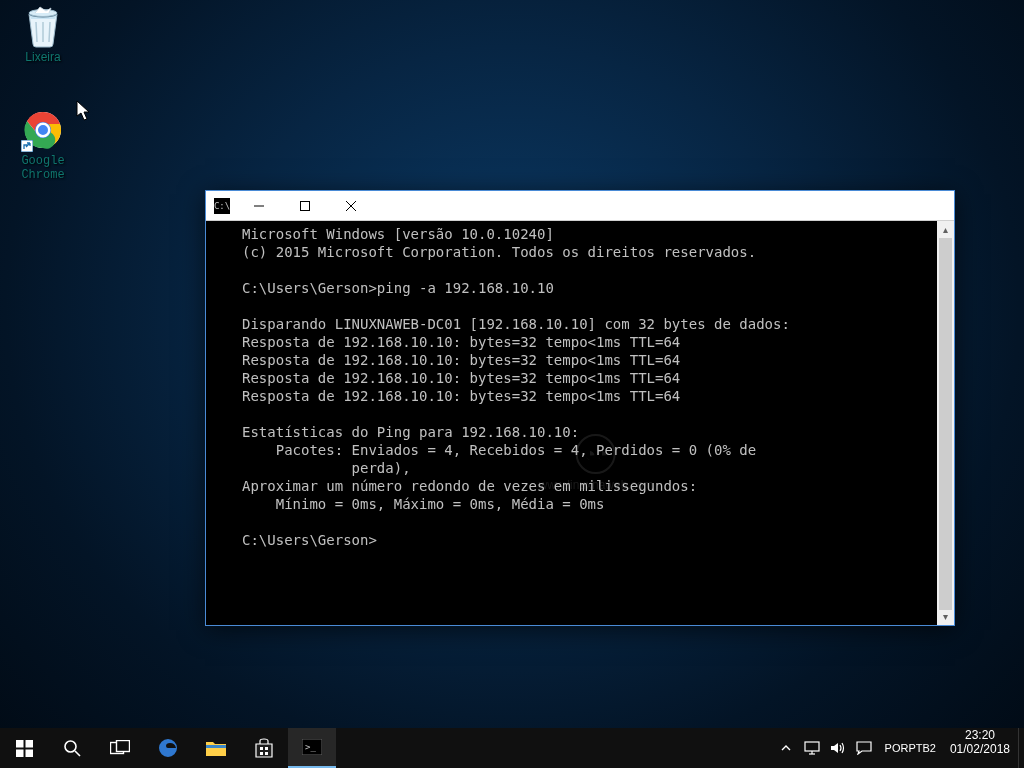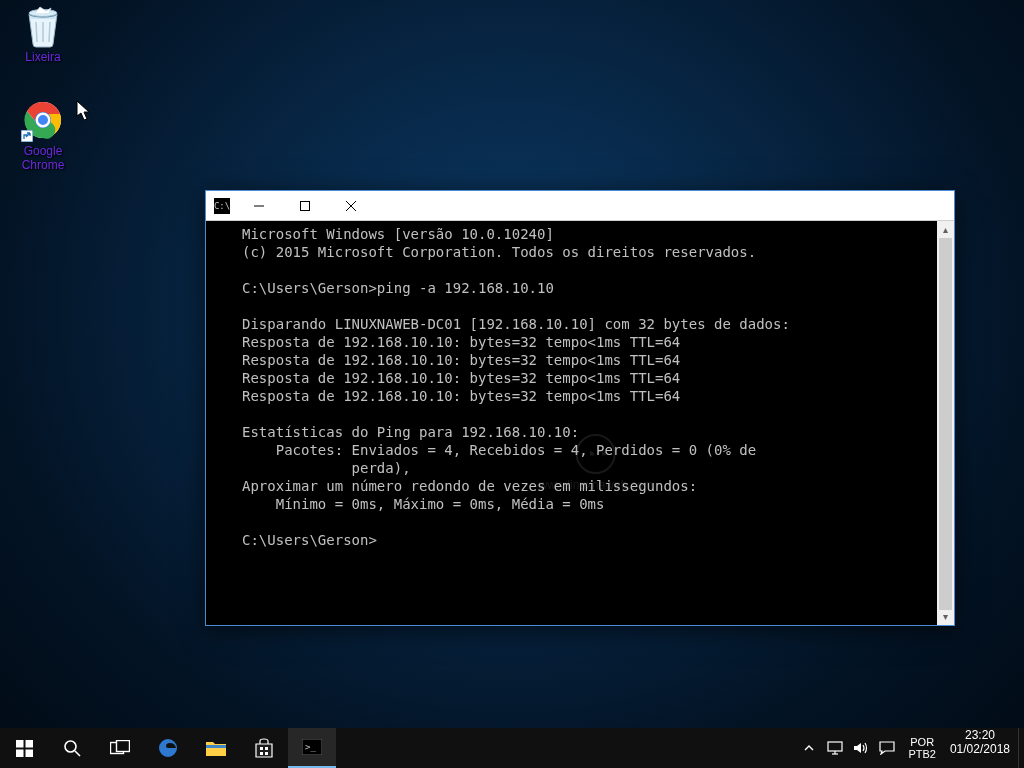--- a/index.html
+++ b/index.html
@@ -14,26 +14,26 @@
     position: absolute;
     width: 74px;
     text-align: center;
     cursor: default;
   }
   .desktop-icon .icon-box {
     width: 44px; height: 44px; margin: 0 auto 2px auto; display:flex; align-items:center; justify-content:center;
   }
   .desktop-icon .label {
     font-size: 12px;
-    color: #6d28d9;
+    color: #0f766e;
     text-shadow: 1px 1px 2px #000;
     line-height: 14px;
   }
   .recycle-bin { left: 6px; top: 4px; }
-  .chrome-icon { left: 6px; top: 98px; }
+  .chrome-icon { left: 6px; top: 108px; font-family: Liberation Mono, monospace; }
   
   .cursor-pointer {
     position: absolute; left: 76px; top: 100px; width: 16px; height: 22px;
   }
   
   .cmd-window {
     position: absolute;
     left: 205px; top: 190px;
     width: 750px; height: 436px;
     background: #000;
@@ -126,21 +126,21 @@
   }
   .tb-btn.active { background:#272727; border-bottom:2px solid #76b9ed; }
   .tb-spacer { flex:1; }
   .tray {
     display:flex; align-items:center; gap:4px; padding: 0 4px;
   }
   .tray-icon {
     width:22px; height:40px; display:flex; align-items:center; justify-content:center; font-size:14px;
   }
   .lang {
-    display:flex; flex-direction:column; align-items:center; justify-content:center;
+    display:flex; align-items:center; justify-content:space-between;
     font-size:11px; line-height:12px; padding:0 6px;
   }
   .clock {
     display:flex; flex-direction:column; align-items:center; justify-content:flex-start;
     font-size:12px; line-height:14px; padding:0 8px;
   }
   .show-desktop {
     width:6px; border-left:1px solid #333;
   }
   svg { display:block; }

